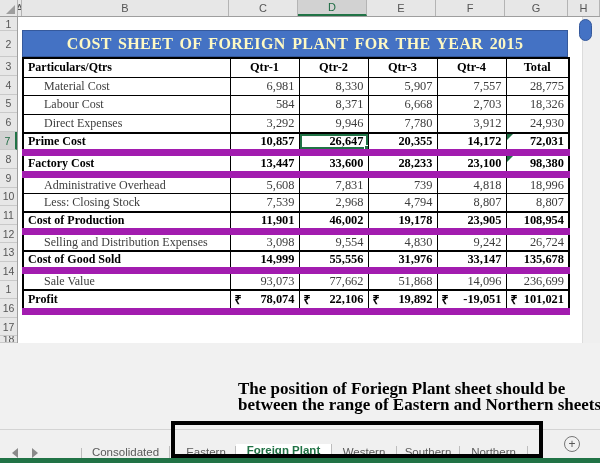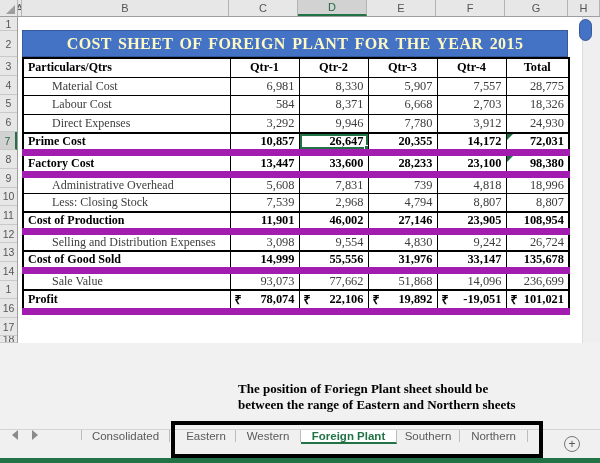--- a/index.html
+++ b/index.html
@@ -55,47 +55,47 @@
   table.cost {
     position:absolute; left:22px; top:57px; width:546px;
     border-collapse:collapse; table-layout:fixed;
     font-family:"Liberation Serif", serif; font-size:12.4px;
     border:2px solid #000; background:#fff; z-index:2;
   }
   table.cost td { border:1px solid #000; height:18.6px; padding:0 4px; white-space:nowrap; overflow:hidden; position:relative; color:#3c3c3c; }
   table.cost tr.hdr td { font-weight:bold; color:#000000; height:19px; }
   table.cost tr.section td { border-top:2px solid #000; border-bottom:7px solid #a21caf; font-weight:bold; color:#000; }
   td.lbl { text-align:left; padding-left:6px; font-size:12px; color:#111; }
-  td.lbl.ind { padding-left:28px; }
+  td.lbl.ind { padding-left:20px; }
   tr.section td.lbl { color:#000; }
   td.num { text-align:right; }
   td.ctr { text-align:center; }
   td.cur { }
   .curwrap { display:flex; justify-content:space-between; align-items:center; }
   td.note::before {
     content:""; position:absolute; left:0; top:0; width:0; height:0;
     border-top:6px solid #1e7145; border-right:6px solid transparent;
   }
   td.active { box-shadow:inset 0 0 0 2px #217346; }
   td.active::after {
     content:""; position:absolute; right:-3px; bottom:-3px; width:5px; height:5px;
     background:#217346; border:1px solid #fff; z-index:3;
   }
   
   .lower { position:absolute; left:0; top:343px; width:600px; height:86px; background:#f1f1f1; }
   .annotation {
     position:absolute; left:238px; top:381px;
-    font-family:"Liberation Serif", serif; font-weight:bold; font-size:13px;
+    font-family:"Liberation Serif", serif; font-weight:bold; font-size:17px;
     line-height:16px; color:#000; white-space:nowrap;
   }
   
   .tabbar {
     position:absolute; left:0; top:429px; width:600px; height:29px;
     background:#f0f0f0; border-top:1px solid #d4d4d4;
-    display:flex; align-items:flex-start; font-size:11.5px; color:#5a5a5a;
+    display:flex; align-items:flex-end; font-size:11.5px; color:#5a5a5a;
   }
   .navbtns { display:flex; align-items:center; gap:14px; padding:0 10px 0 12px; width:82px; border-right:1px solid #bdbdbd; }
   .tri { width:0; height:0; }
   .tri.left  { border-top:5px solid transparent; border-bottom:5px solid transparent; border-right:6px solid #8a8a8a; }
   .tri.right { border-top:5px solid transparent; border-bottom:5px solid transparent; border-left:6px solid #8a8a8a; }
   .sheet-tab {
     flex:none; display:flex; align-items:center; justify-content:center;
     border-right:1px solid #bdbdbd; cursor:default; white-space:nowrap;
   }
   .sheet-tab.active {
@@ -233,21 +233,21 @@
           <td class="num">7,539</td>
           <td class="num">2,968</td>
           <td class="num">4,794</td>
           <td class="num">8,807</td>
           <td class="num">8,807</td>
         </tr>
         <tr class="section">
           <td class="lbl">Cost of Production</td>
           <td class="num">11,901</td>
           <td class="num">46,002</td>
-          <td class="num">27,146</td>
+          <td class="num">19,178</td>
           <td class="num">23,905</td>
           <td class="num">108,954</td>
         </tr>
         <tr>
           <td class="lbl ind">Selling and Distribution Expenses</td>
           <td class="num">3,098</td>
           <td class="num">9,554</td>
           <td class="num">4,830</td>
           <td class="num">9,242</td>
           <td class="num">26,724</td>
@@ -312,22 +312,22 @@
   </div>
 
   <div class="tabbar">
     <div class="navbtns">
       <span class="tri left"></span>
       <span class="tri right"></span>
     </div>
   <div class="sheet-tab" style="width: 88px;">Consolidated</div>
       <div class="tab-gap"></div>
       <div class="sheet-tab" style="width: 59px;">Eastern</div>
+      <div class="sheet-tab active" style="width: 96px;">Foreign Plant</div>
       <div class="sheet-tab" style="width: 65px;">Western</div>
-      <div class="sheet-tab active" style="width: 96px;">Foreign Plant</div>
       <div class="sheet-tab" style="width: 63px;">Southern</div>
       <div class="sheet-tab" style="width: 68px;">Northern</div>
     </div>
   <div class="plus-btn">
     <span>+</span>
   </div>
   <div class="green-strip"></div>
 
   <div class="highlight-box"></div>
 

